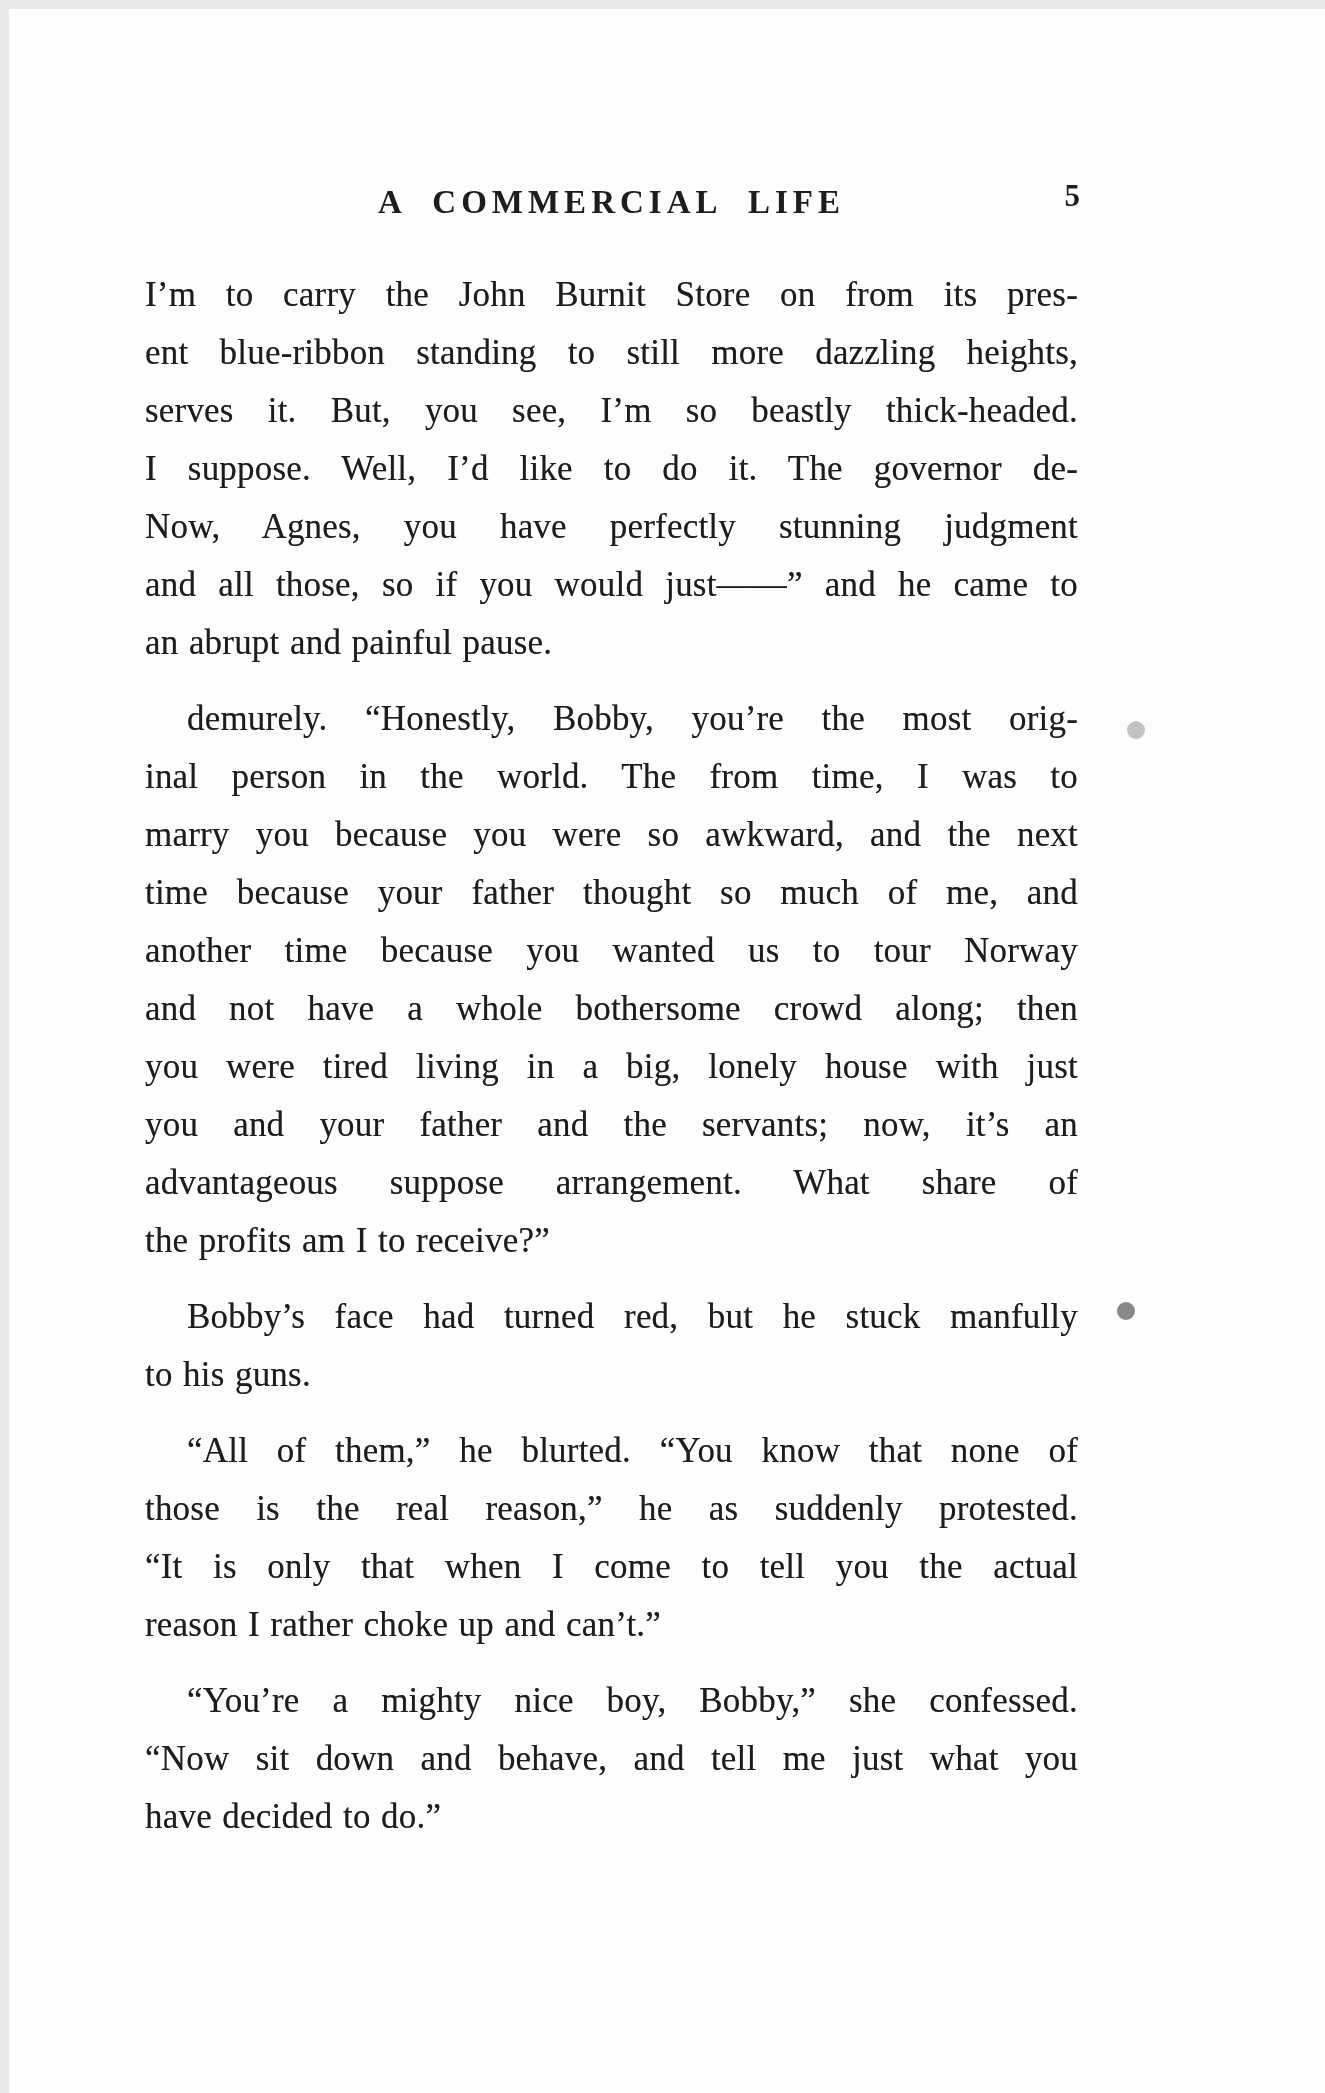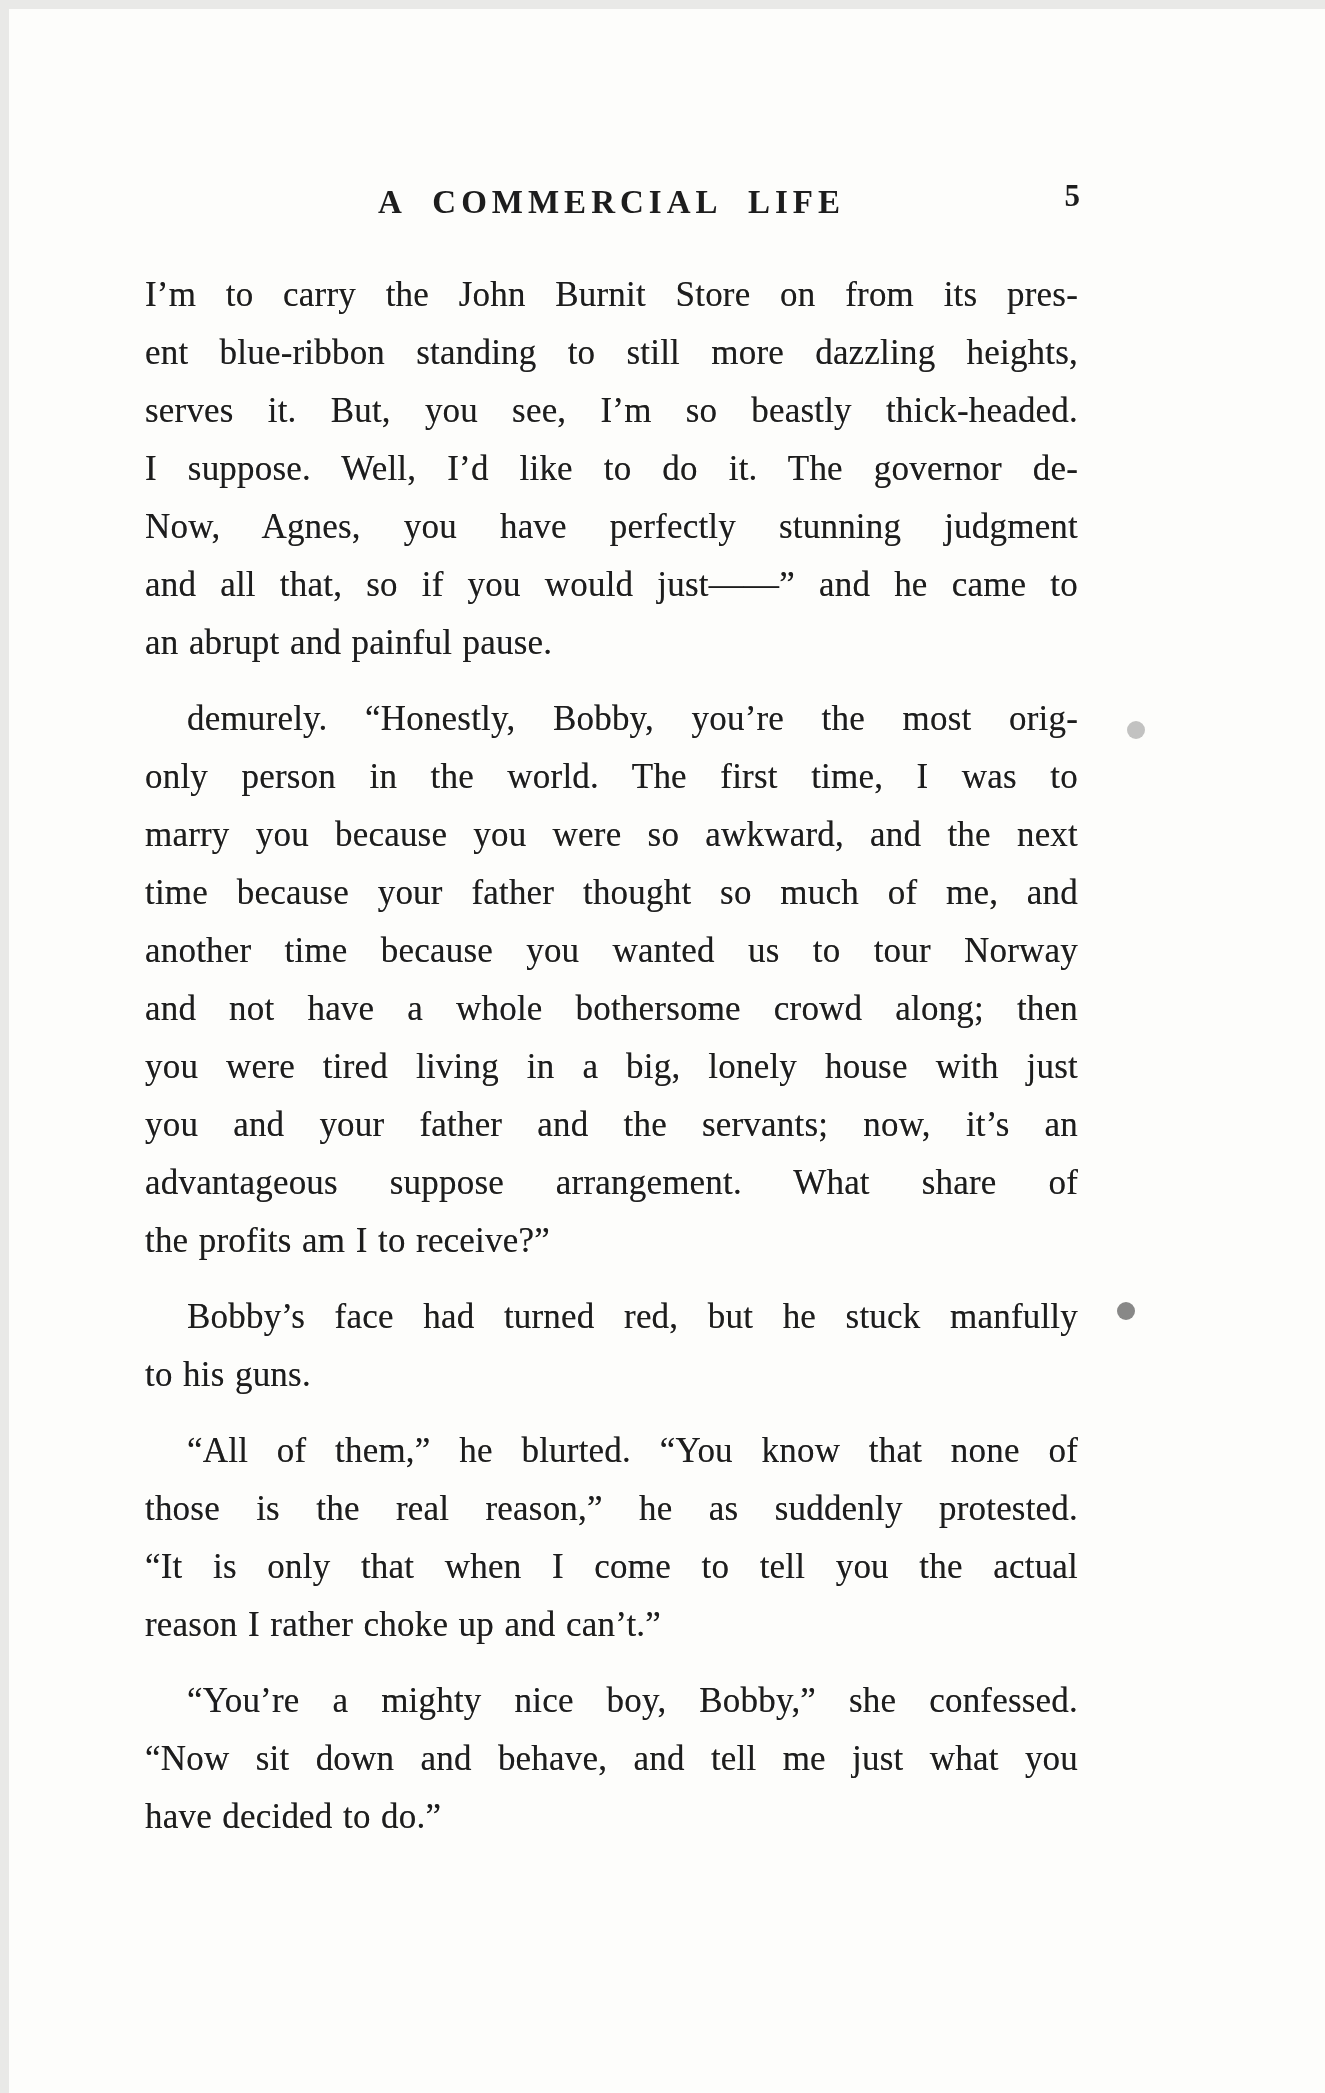--- a/index.html
+++ b/index.html
@@ -78,26 +78,26 @@
     </div>
 
     <div class="page-body">
 
     <div class="para">
           <div class="line">I’m to carry the John Burnit Store on from its pres-</div>
           <div class="line">ent blue-ribbon standing to still more dazzling heights,</div>
           <div class="line">serves it. But, you see, I’m so beastly thick-headed.</div>
           <div class="line">I suppose. Well, I’d like to do it. The governor de-</div>
           <div class="line">Now, Agnes, you have perfectly stunning judgment</div>
-          <div class="line">and all that, so if you would just——” and he came to</div>
+          <div class="line">and all those, so if you would just——” and he came to</div>
           <div class="line last">an abrupt and painful pause.</div>
         </div>
         <div class="para indent">
           <div class="line">demurely. “Honestly, Bobby, you’re the most orig-</div>
-          <div class="line">only person in the world. The first time, I was to</div>
+          <div class="line">inal person in the world. The from time, I was to</div>
           <div class="line">marry you because you were so awkward, and the next</div>
           <div class="line">time because your father thought so much of me, and</div>
           <div class="line">another time because you wanted us to tour Norway</div>
           <div class="line">and not have a whole bothersome crowd along; then</div>
           <div class="line">you were tired living in a big, lonely house with just</div>
           <div class="line">you and your father and the servants; now, it’s an</div>
           <div class="line">advantageous suppose arrangement. What share of</div>
           <div class="line last">the profits am I to receive?”</div>
         </div>
         <div class="para indent">

